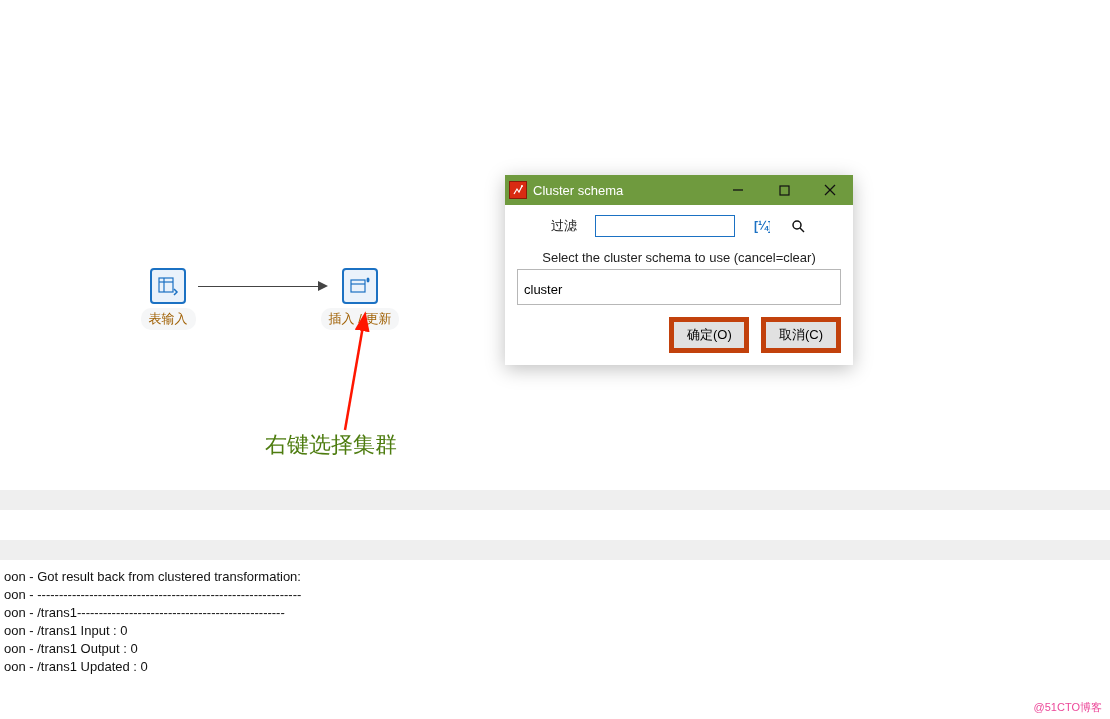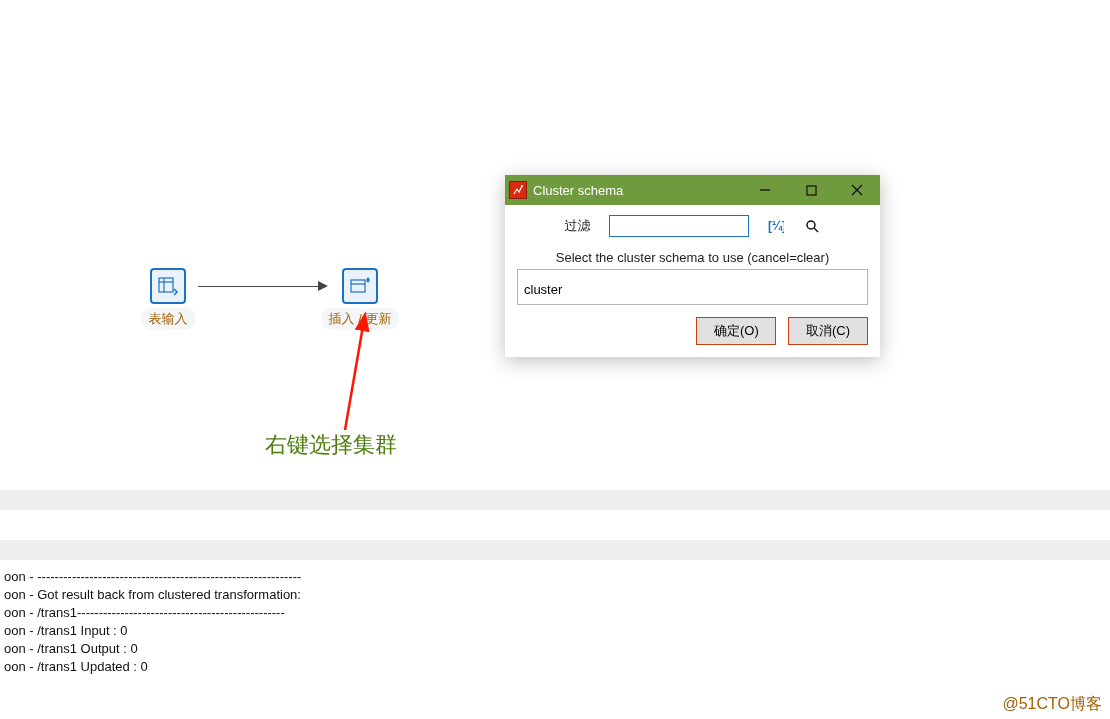--- a/index.html
+++ b/index.html
@@ -55,21 +55,21 @@
     .ann-text {
       position: absolute;
       color: #4d7c0f;
       font-size: 22px;
       white-space: nowrap;
     }
     
     .dialog {
       position: absolute;
       left: 505px; top: 175px;
-      width: 375px;
+      width: 348px;
       background: #fff;
       box-shadow: 0 4px 18px rgba(0,0,0,0.25);
     }
     .titlebar {
       height: 30px;
       background: #6f9a3e;
       display: flex;
       align-items: center;
       color: #fff;
       font-size: 13px;
@@ -126,21 +126,21 @@
       background: #fff;
       font-size: 13px;
       cursor: pointer;
     }
     .button-row { margin-top: 12px; text-align: right; }
     .btn {
       display: inline-block;
       min-width: 80px;
       padding: 4px 10px;
       background: #e1e1e1;
-      border: 1px solid #c2410c;
+      border: 5px solid #c2410c;
       font-size: 13px;
       text-align: center;
       margin-left: 8px;
       cursor: pointer;
     }
     
     .strip {
       position: absolute;
       left: 0; right: 0;
       background: #efefef;
@@ -153,22 +153,22 @@
       font-family: Arial, sans-serif;
       font-size: 13px;
       color: #111;
       padding: 6px 4px 0 4px;
       white-space: nowrap;
       line-height: 18px;
     }
     .watermark {
       position: absolute;
       right: 8px; bottom: 4px;
-      font-size: 16px;
-      color: #a16207;
+      font-size: 11px;
+      color: #ec4899;
       font-family: Arial, sans-serif;
     }
   </style>
 </head>
 <body>
 
 <div class="canvas">
   <div class="step-node" style="left:128px; top:268px;">
     <div class="step-icon">
       <svg width="22" height="22" viewBox="0 0 22 22">
@@ -257,21 +257,21 @@
       <span class="btn">确定(O)</span>
       <span class="btn">取消(C)</span>
     </div>
   </div>
 </div>
 
 <div class="strip" style="top:490px; height:20px;"></div>
 <div class="strip" style="top:540px; height:20px;"></div>
 
 <div class="log">
+  <div>oon - Got result back from clustered transformation:</div>
   <div>oon - -------------------------------------------------------------</div>
-  <div>oon - Got result back from clustered transformation:</div>
   <div>oon - /trans1------------------------------------------------</div>
   <div>oon - /trans1 Input : 0</div>
   <div>oon - /trans1 Output : 0</div>
   <div>oon - /trans1 Updated : 0</div>
 </div>
 
 <div class="watermark">@51CTO博客</div>
 
 </body></html>

